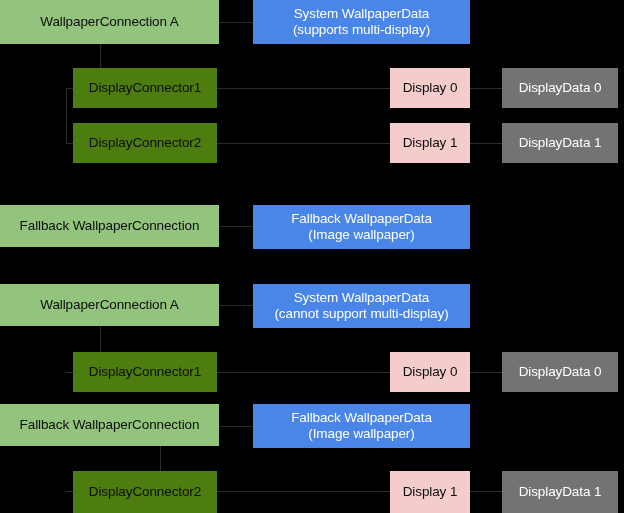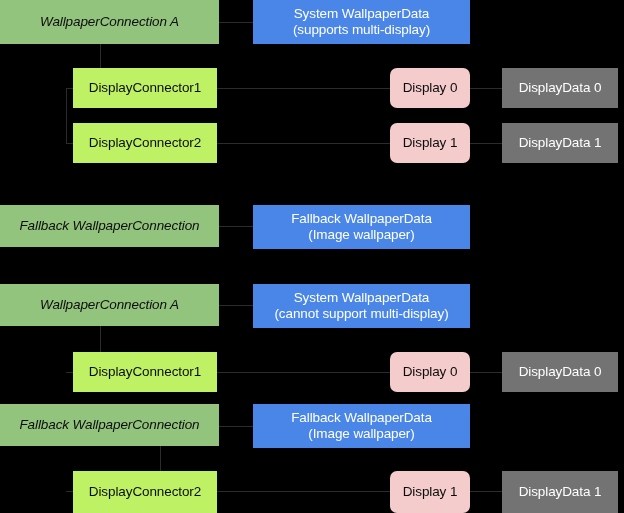--- a/index.html
+++ b/index.html
@@ -33,34 +33,32 @@
     white-space: pre-line;
     padding: 0 4px;
   }
   .node .label {
     display: block;
     white-space: pre-line;
   }
   .conn-green {
     background: #93c47d;
     color: #0d0d0d;
-    font-style: italic;
   }
   .conn-lightgreen {
-    background: #bef264;
+    background: #4d7c0f;
     color: #0d0d0d;
   }
   .data-blue {
     background: #4a86e8;
     color: #ffffff;
   }
   .display-pink {
     background: #f4cccc;
     color: #0d0d0d;
-    border-radius: 7px;
   }
   .displaydata-magenta {
     background: #737373;
     color: #ffffff;
   }
   .edge {
     position: absolute;
     background: #2b2b2b;
     height: 1px;
   }

